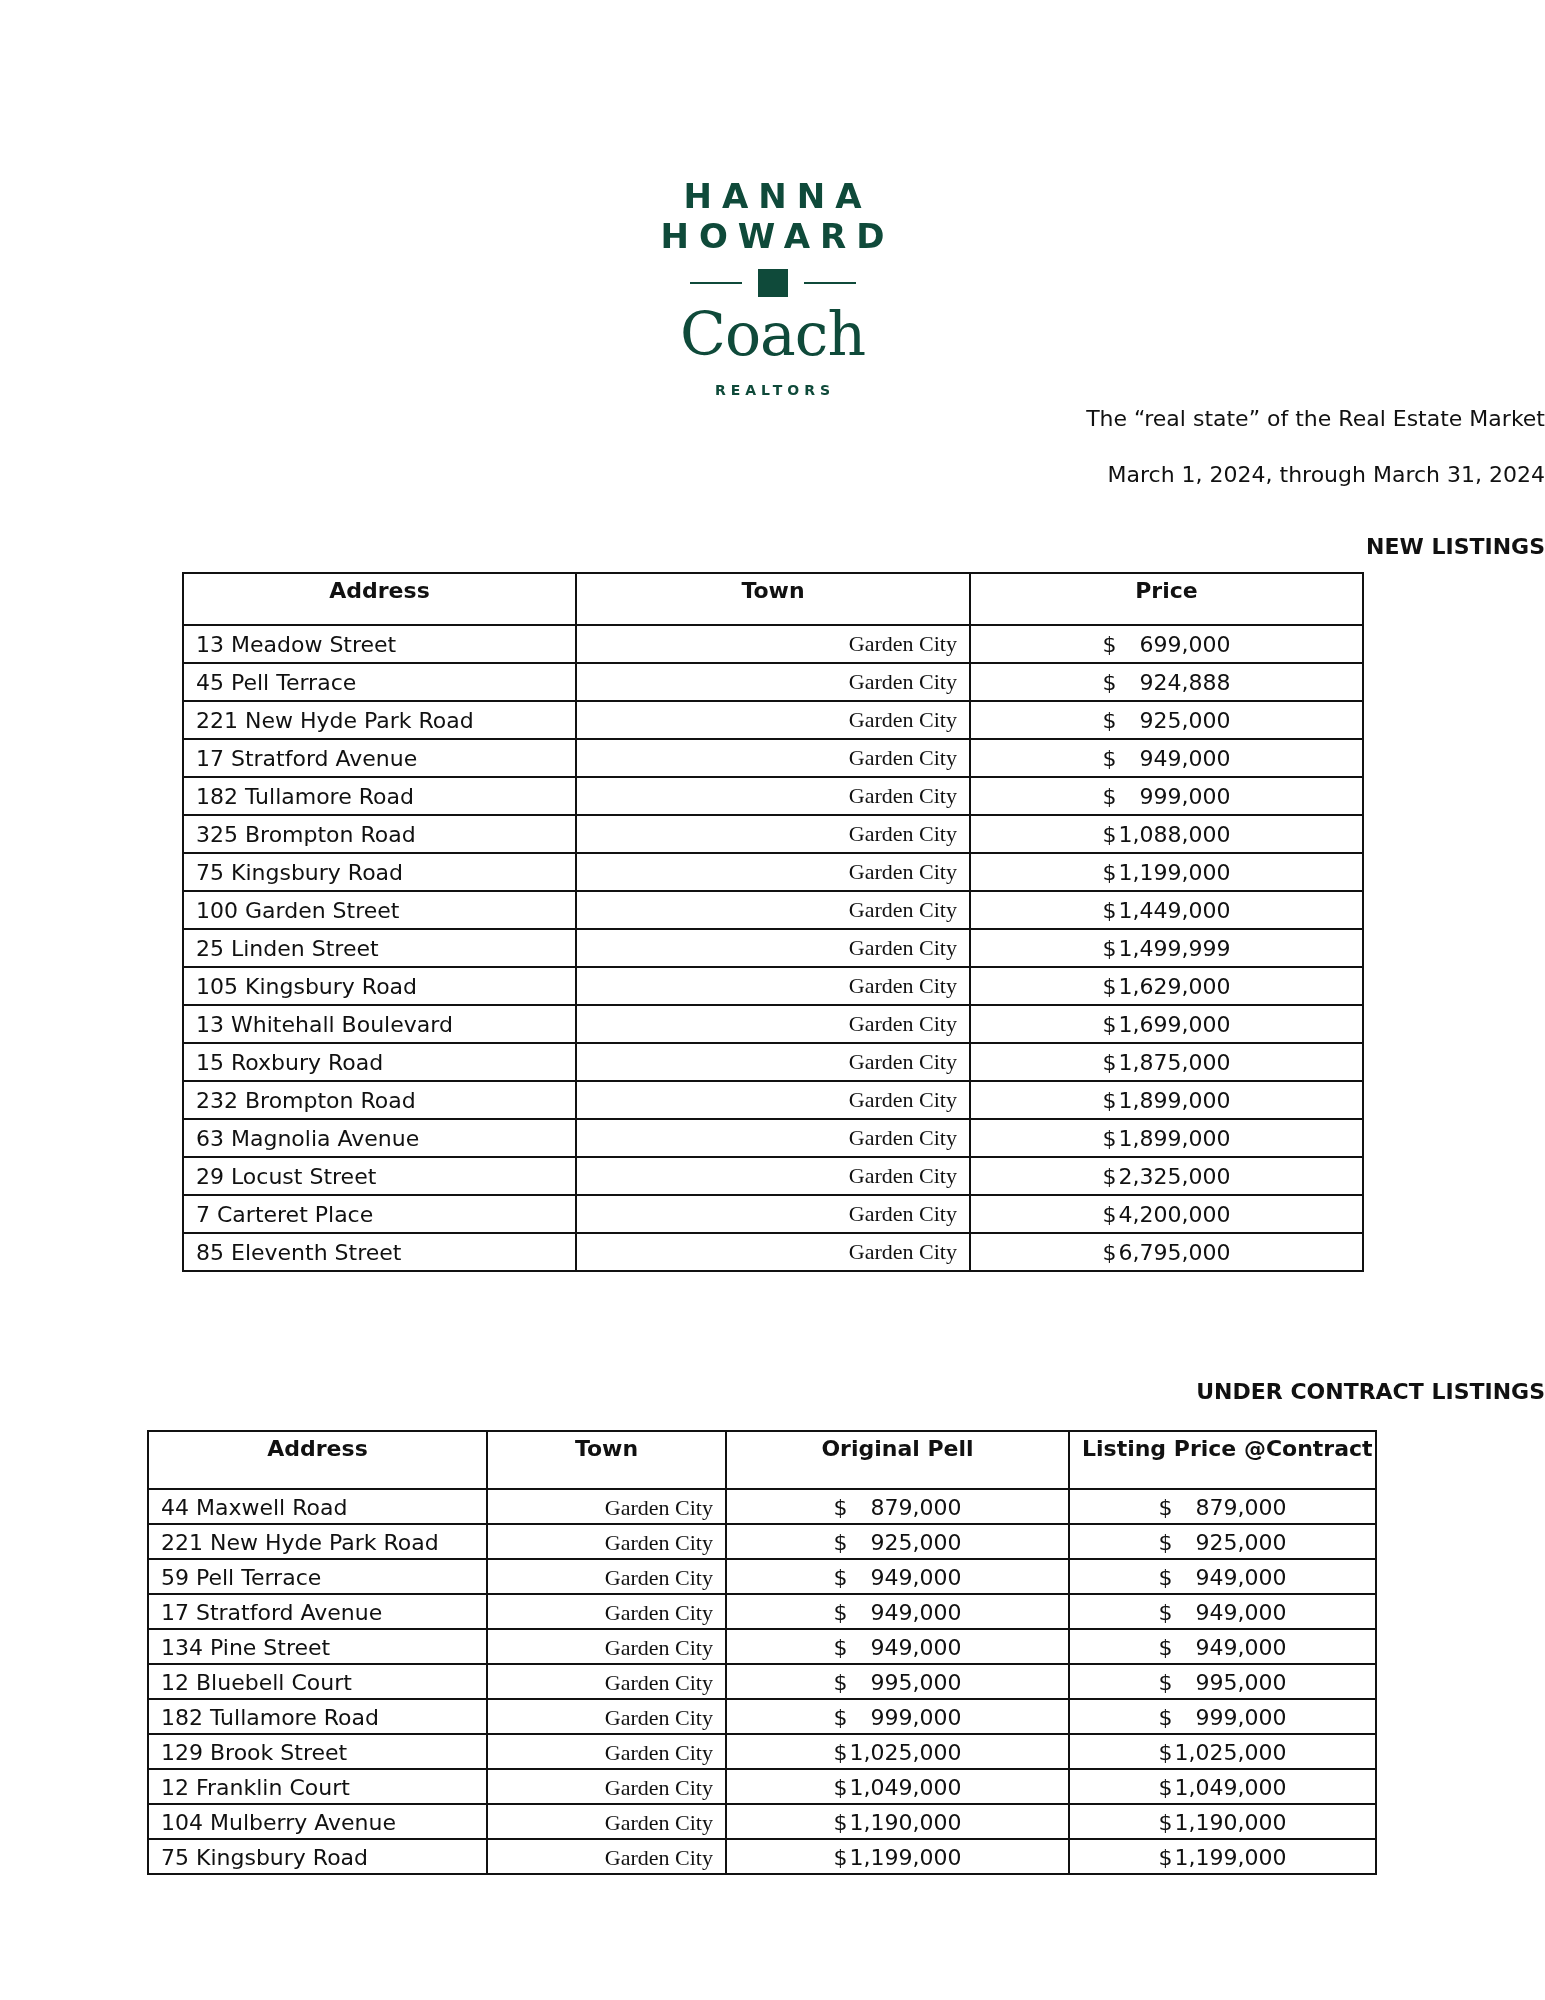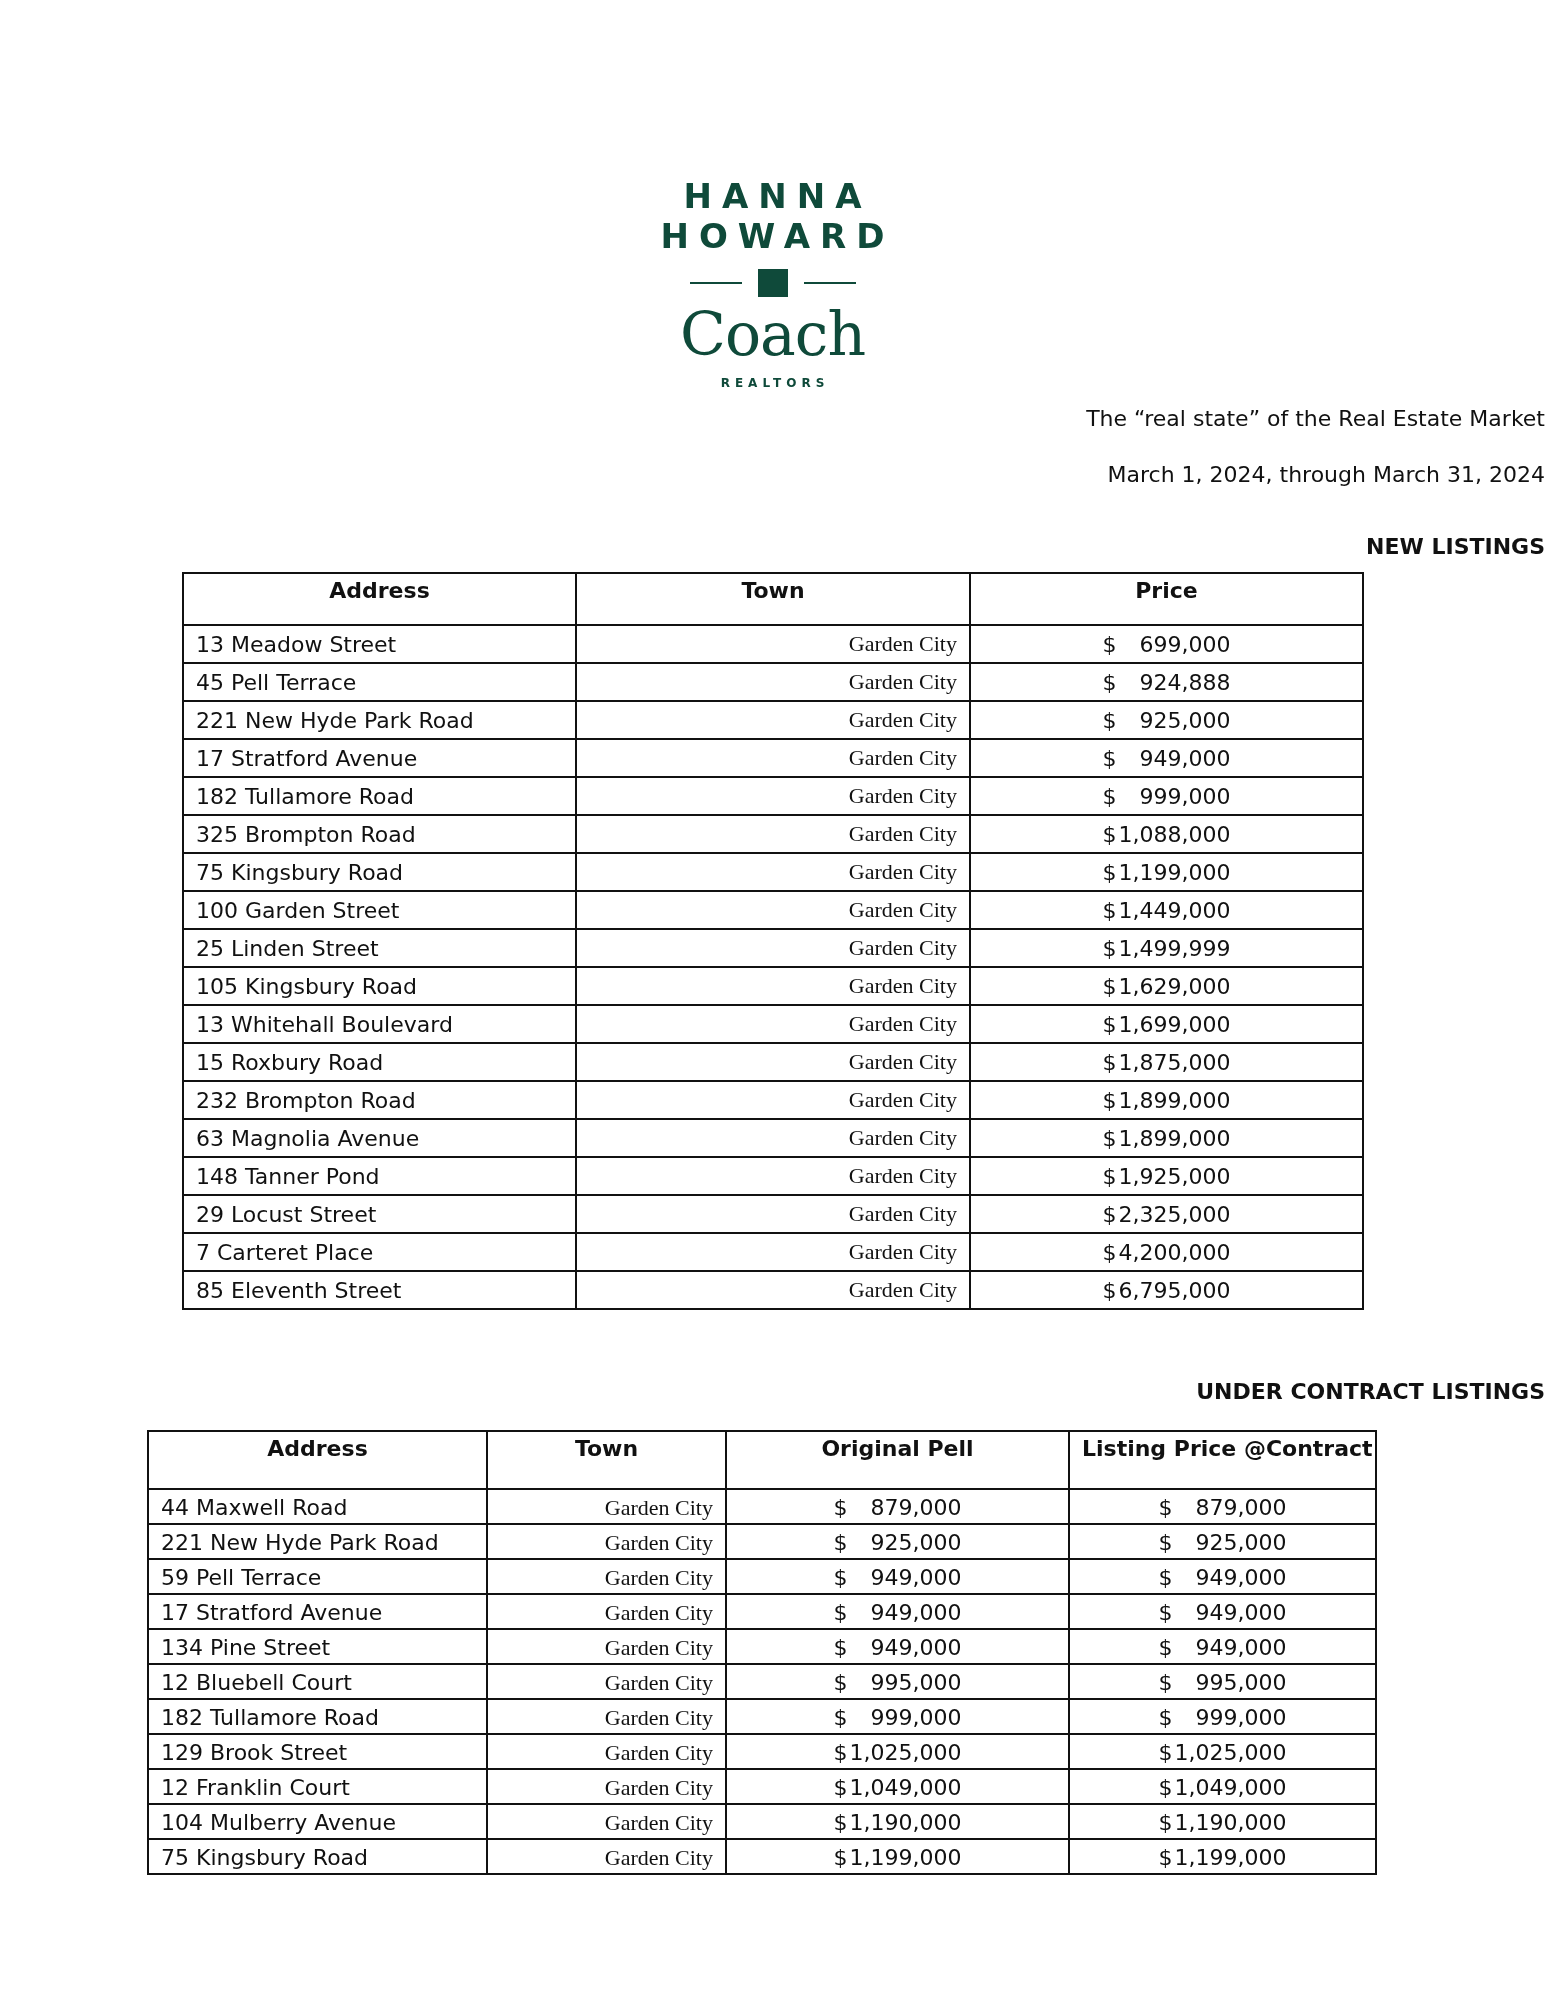--- a/index.html
+++ b/index.html
@@ -13,22 +13,22 @@
       font-size: 34px; letter-spacing: 10px; line-height: 40px; margin-left: 10px;
     }
     .logo .divider { display: flex; justify-content: center; align-items: center; gap: 16px; margin-top: 12px; height: 30px; }
     .logo .rule { width: 52px; height: 2px; background: #0f4a3a; }
     .logo .square { width: 30px; height: 28px; background: #0f4a3a; }
     .logo .coach {
       font-family: "DejaVu Serif", serif; font-size: 60px; line-height: 64px; margin-top: 4px;
       letter-spacing: -1px;
     }
     .logo .realtors {
-      font-family: "DejaVu Sans", sans-serif; font-weight: bold; font-size: 12px; letter-spacing: 5px;
-      margin-top: 10px; margin-left: 5px;
+      font-family: "DejaVu Sans", sans-serif; font-weight: bold; font-size: 14px; letter-spacing: 5px;
+      margin-top: 16px; margin-left: 5px;
     }
     .center-text {
       position: absolute; left: 0; width: 1545px; text-align: right;
       font-family: "DejaVu Sans", sans-serif; font-size: 22px;
     }
     .heading { font-weight: bold; font-size: 22px; }
     table {
       position: absolute; border-collapse: collapse; table-layout: fixed;
       font-family: "DejaVu Sans", sans-serif; font-size: 22px;
     }
@@ -143,25 +143,20 @@
         <td class="addr">232 Brompton Road</td>
         <td class="center">Garden City</td>
         <td class="price"><span class="price-inner"><span class="cur">$</span><span>1,899,000</span></span></td>
       </tr>
       <tr>
         <td class="addr">63 Magnolia Avenue</td>
         <td class="center">Garden City</td>
         <td class="price"><span class="price-inner"><span class="cur">$</span><span>1,899,000</span></span></td>
       </tr>
       <tr>
-        <td class="addr">148 Tanner Pond</td>
-        <td class="center">Garden City</td>
-        <td class="price"><span class="price-inner"><span class="cur">$</span><span>1,925,000</span></span></td>
-      </tr>
-      <tr>
         <td class="addr">29 Locust Street</td>
         <td class="center">Garden City</td>
         <td class="price"><span class="price-inner"><span class="cur">$</span><span>2,325,000</span></span></td>
       </tr>
       <tr>
         <td class="addr">7 Carteret Place</td>
         <td class="center">Garden City</td>
         <td class="price"><span class="price-inner"><span class="cur">$</span><span>4,200,000</span></span></td>
       </tr>
       <tr>

